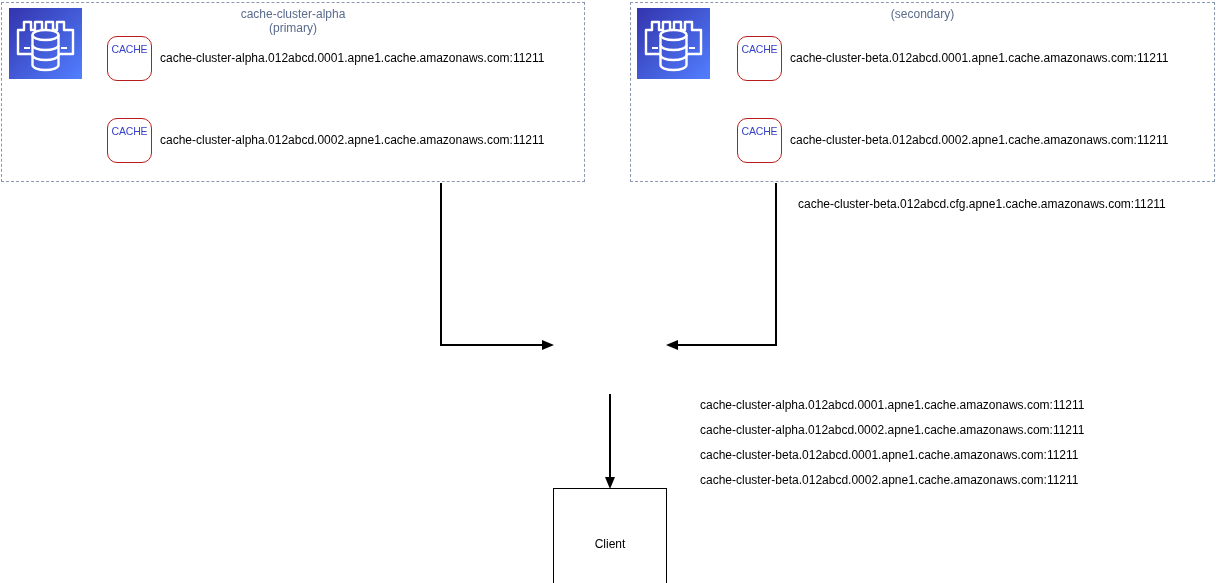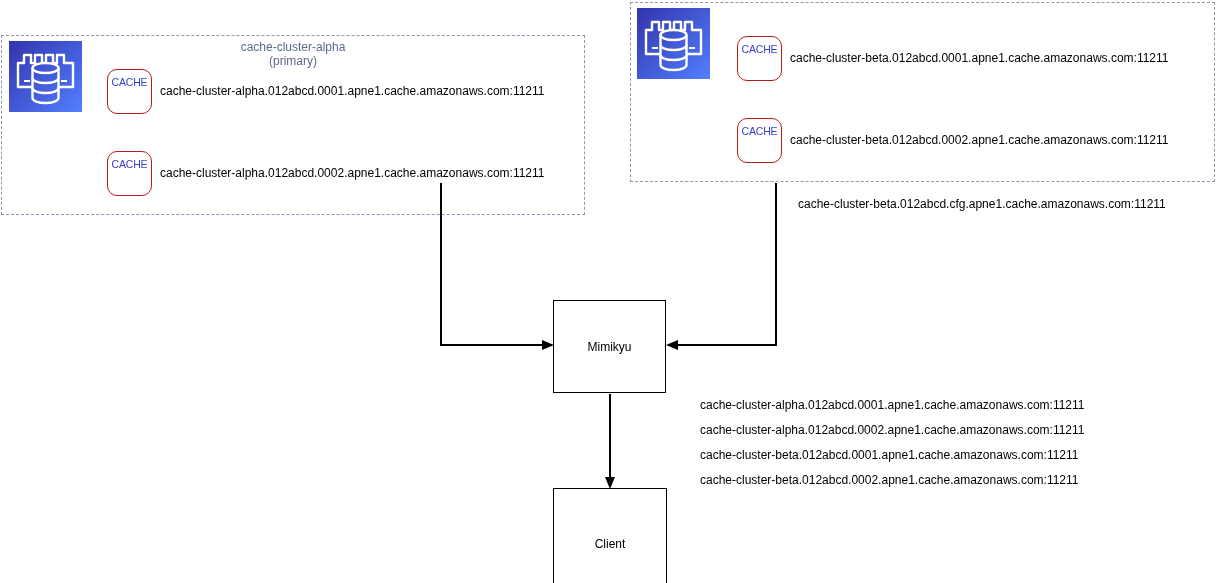--- a/index.html
+++ b/index.html
@@ -5,21 +5,21 @@
   html, body { margin:0; padding:0; background:#ffffff; }
   body { font-family:"Liberation Sans", sans-serif; }
   .canvas {
     position:relative; width:1216px; height:583px; background:#ffffff;
     overflow:hidden; font-size:12px; color:#000;
   }
   .cluster {
     position:absolute; top:2px; height:180px;
     border:1px dashed #8a99b0; background:#ffffff; box-sizing:border-box;
   }
-  .cluster-alpha { left:1px; width:584px;margin-top:33px; }
+  .cluster-alpha { left:1px; width:584px; }
   .cluster-beta  { left:630px; width:585px; }
   .cluster-title {
     position:absolute; left:0; right:0; top:4px; text-align:center;
     color:#5a6b8c; font-size:12px; line-height:14px;
   }
   .aws-icon { position:absolute; top:5px; width:73px; height:71px; }
   .cluster-alpha .aws-icon { left:7px; }
   .cluster-beta  .aws-icon { left:6px; }
   .cache-node {
     position:absolute; width:45px; height:45px; box-sizing:border-box;
@@ -89,20 +89,21 @@
     <div class="node-endpoint endpoint-1">cache-cluster-alpha.012abcd.0001.apne1.cache.amazonaws.com:11211</div>
 
     <div class="cache-node node-2">
       <span class="cache-node-label">CACHE</span>
     </div>
     <div class="node-endpoint endpoint-2">cache-cluster-alpha.012abcd.0002.apne1.cache.amazonaws.com:11211</div>
   </div>
 
   <div class="cluster cluster-beta">
     <div class="cluster-title">
+      <div>(secondary)</div>
     </div>
 
     <svg class="aws-icon" viewBox="0 0 73 71">
       <defs>
         <linearGradient id="ecg2" gradientUnits="userSpaceOnUse" x1="0" y1="0" x2="73" y2="71">
           <stop offset="0" stop-color="#3334ad"></stop>
           <stop offset="1" stop-color="#527fff"></stop>
         </linearGradient>
       </defs>
       <rect x="0" y="0" width="73" height="71" fill="url(#ecg2)"></rect>
@@ -130,23 +131,20 @@
     <defs>
       <marker id="ah" viewBox="0 0 12 10" refX="2" refY="5" markerWidth="12" markerHeight="10" markerUnits="userSpaceOnUse" orient="auto">
         <path d="M0,0 L12,5 L0,10 Z" fill="#000000"></path>
       </marker>
     </defs>
     <path d="M441,183 V345 H544" fill="none" stroke="#000000" stroke-width="2" marker-end="url(#ah)"></path>
     <path d="M776,183 V345 H676" fill="none" stroke="#000000" stroke-width="2" marker-end="url(#ah)"></path>
     <path d="M610,394 V479" fill="none" stroke="#000000" stroke-width="2" marker-end="url(#ah)"></path>
   </svg>
 
-  <div class="flow-box proxy-box">
-    <span>Mimikyu</span>
-  </div>
 
   <div class="proxy-endpoints">
     <div>cache-cluster-alpha.012abcd.0001.apne1.cache.amazonaws.com:11211</div>
     <div>cache-cluster-alpha.012abcd.0002.apne1.cache.amazonaws.com:11211</div>
     <div>cache-cluster-beta.012abcd.0001.apne1.cache.amazonaws.com:11211</div>
     <div>cache-cluster-beta.012abcd.0002.apne1.cache.amazonaws.com:11211</div>
   </div>
 
   <div class="flow-box client-box">
     <span>Client</span>

